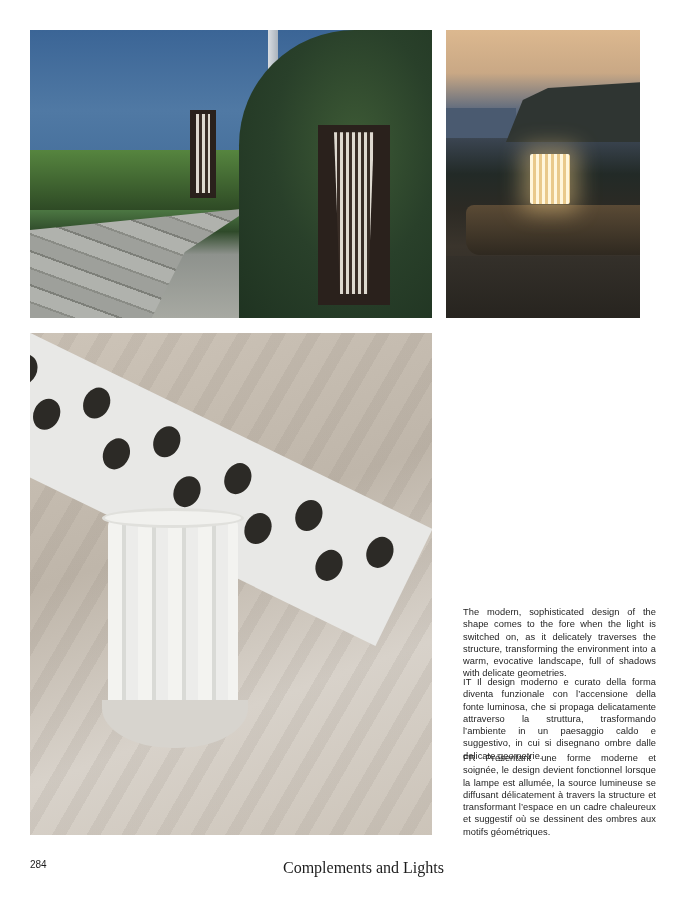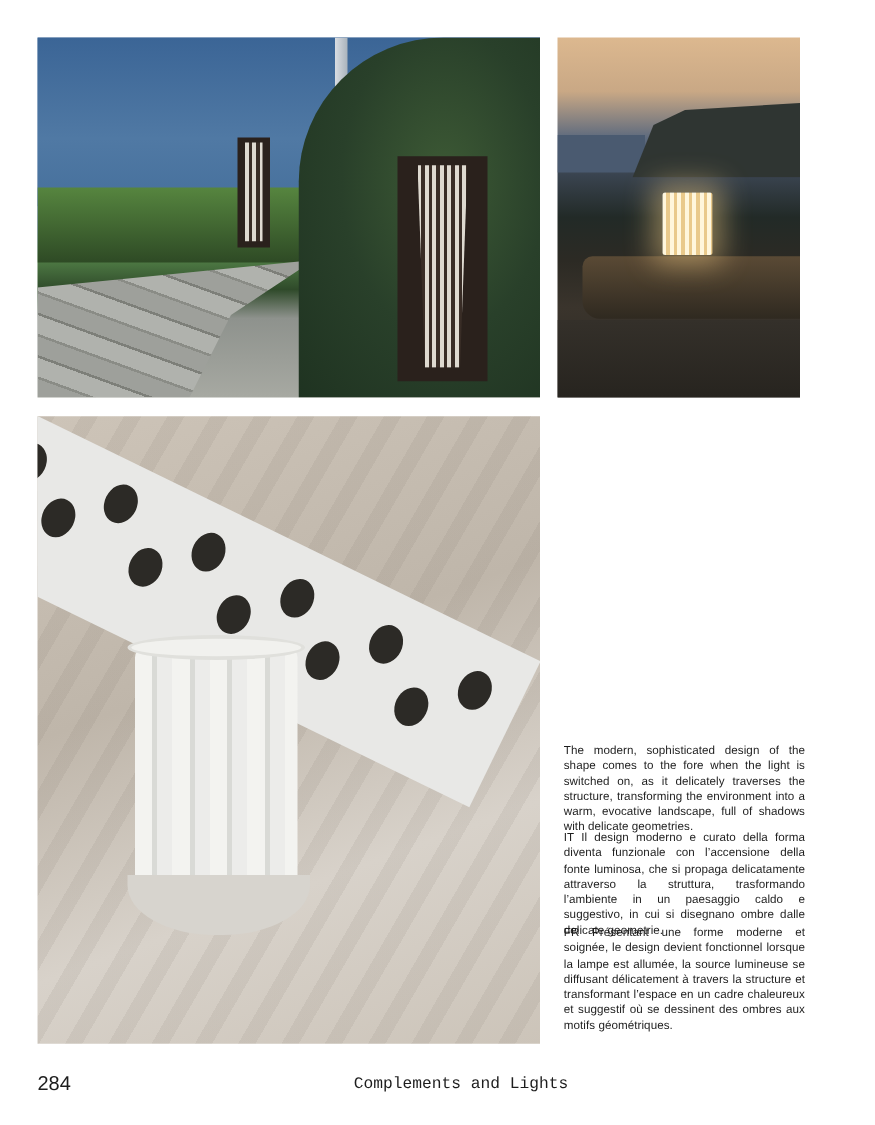--- a/index.html
+++ b/index.html
@@ -32,26 +32,26 @@
   
   .panel { position: absolute; left: -20px; top: -10px; width: 470px; height: 130px; background: #e8e8e6; transform: rotate(26deg); transform-origin: 0 0; }
   .panel .hole { position: absolute; width: 26px; height: 32px; border-radius: 50%; background: #2c2a26; }
   .shadow-wash { position: absolute; left: 0; top: 0; width: 100%; height: 100%; background: repeating-linear-gradient(120deg, rgba(120,110,100,0.10) 0 12px, rgba(255,255,255,0) 12px 30px); }
   .wall-lamp { position: absolute; left: 72px; top: 175px; width: 142px; height: 240px; }
   .wall-lamp .body { position: absolute; left: 6px; top: 10px; width: 130px; height: 196px; background: repeating-linear-gradient(90deg, #f3f3f0 0 14px, #d9dad6 14px 18px, #ececea 18px 30px); border-radius: 8px 8px 0 0; }
   .wall-lamp .rim { position: absolute; left: 0; top: 0; width: 142px; height: 20px; border: 3px solid #e0e0dc; border-radius: 50%; background: #f1f1ee; box-sizing: border-box; }
   .wall-lamp .base { position: absolute; left: 0; top: 192px; width: 146px; height: 48px; background: #d7d4ce; border-radius: 0 0 70px 70px / 0 0 40px 40px; }
 
   
-  .body-text { position: absolute; left: 447px; width: 193px; font-size: 9.3px; line-height: 12.3px; color: #1d1d1d; text-align: justify; margin: 4px; letter-spacing: 0.05px; }
+  .body-text { position: absolute; left: 447px; width: 193px; font-size: 9.3px; line-height: 12.3px; color: #1d1d1d; text-align: justify; margin: 16px; letter-spacing: 0.05px; }
   #text-en { top: 590px; }
   #text-it { top: 660px; }
   #text-fr { top: 736px; }
-  .footer-page { position: absolute; left: 30px; top: 859px; font-size: 16px; color: #1d1d1d; }
-  .footer-title { position: absolute; left: 283px; top: 859px; font-family: Liberation Mono, monospace; font-size: 13px; color: #1d1d1d; }
+  .footer-page { position: absolute; left: 30px; top: 859px; font-size: 10px; color: #1d1d1d; }
+  .footer-title { position: absolute; left: 283px; top: 859px; font-family: Liberation Serif, serif; font-size: 16px; color: #1d1d1d; }
 </style>
 </head>
 <body>
 
 <div class="photo" id="photo1">
   <div class="sea-line"></div>
   <div class="grass"></div>
   <div class="pole"></div>
   <div class="path"></div>
   <div class="bush-right"></div>

